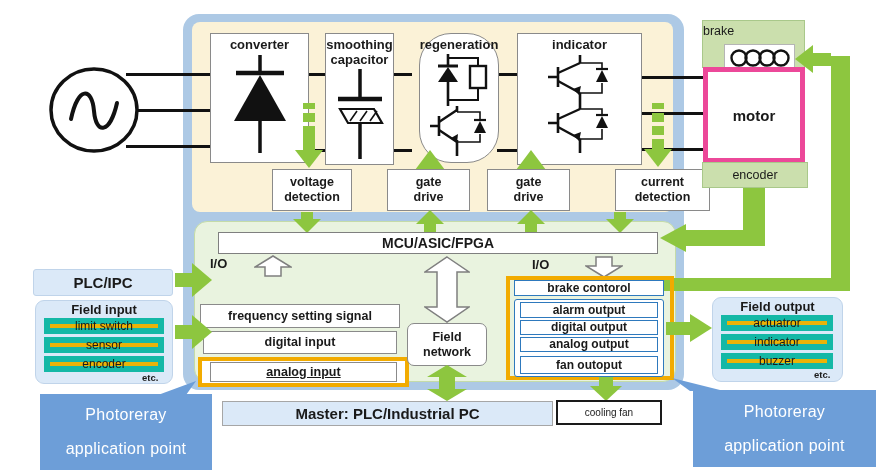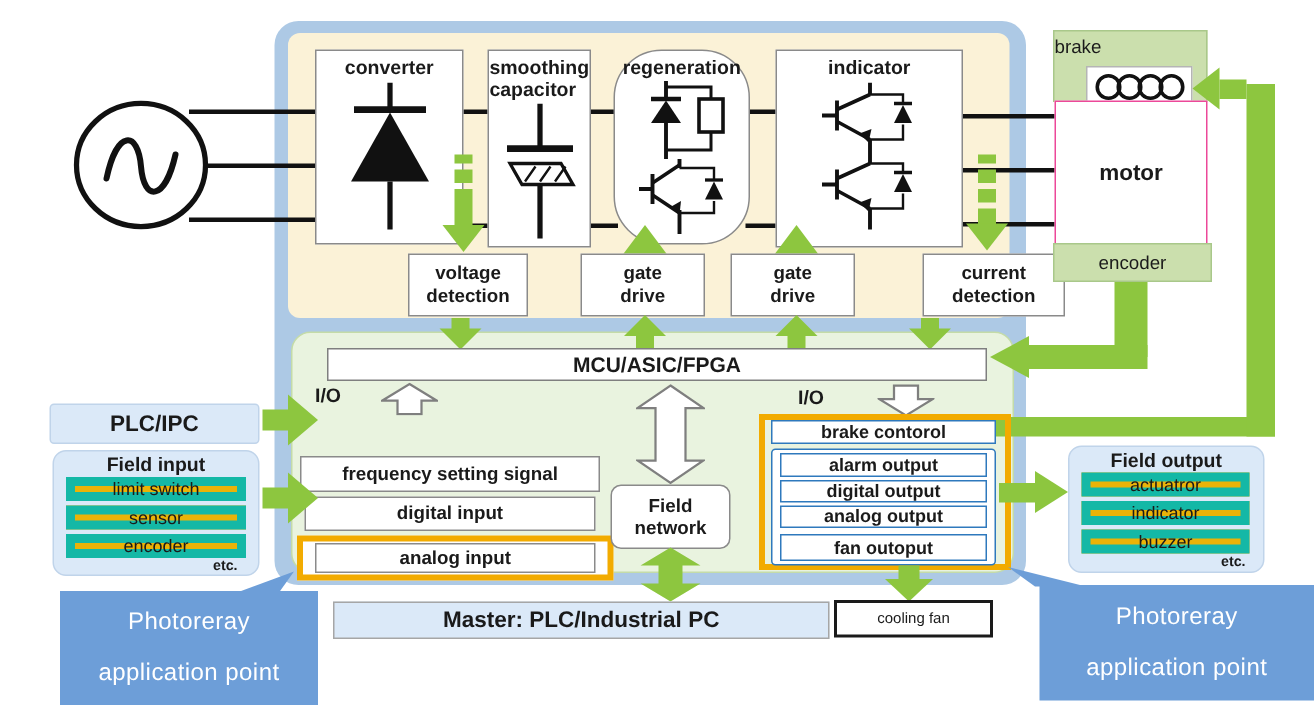--- a/index.html
+++ b/index.html
@@ -11,21 +11,21 @@
        display:flex;align-items:center;justify-content:center;text-align:center;
        font-weight:bold;line-height:1.2;}
   .bluebox{border:1.6px solid #2e79bd;}
   .palepanel{position:absolute;box-sizing:border-box;background:#dbe9f8;border:1.5px solid #c0d4ea;border-radius:9px;}
   .sbox{position:absolute;box-sizing:border-box;background:#eab308;border:6px solid #14b8a6;
         display:flex;align-items:center;justify-content:center;font-size:12px;}
   .wire{position:absolute;background:#111;}
   .g{position:absolute;background:#8dc63f;}
   .tri{position:absolute;width:0;height:0;}
   .pre{white-space:pre-line;}
-  .blocklabel{font-weight:bold;font-size:13px;line-height:1.15;text-align:left;}
+  .blocklabel{font-weight:bold;font-size:13px;line-height:1.15;text-align:center;}
   .block{position:absolute;box-sizing:border-box;background:#fff;border:1.5px solid #8a8a8a;
          display:flex;flex-direction:column;align-items:center;padding-top:4px;}
   .callout{position:absolute;box-sizing:border-box;background:#6d9ed8;color:#fff;
            display:flex;align-items:center;justify-content:center;text-align:center;
            font-size:16px;line-height:2.1;letter-spacing:.3px;}
   .etc{position:absolute;font-size:9.5px;font-weight:bold;}
   svg{display:block;}
 </style>
 </head>
 <body>
@@ -69,21 +69,21 @@
 capacitor</div>
     <svg width="60" height="92" viewBox="0 0 60 92" style="margin-top:1px;">
       <path d="M30,0 V30" stroke="#111" stroke-width="3.5"></path>
       <path d="M8,30 H52" stroke="#111" stroke-width="4.5"></path>
       <polygon points="10,40 44,40 52,54 18,54" fill="none" stroke="#111" stroke-width="2.2"></polygon>
       <path d="M20,52 L27,42 M30,52 L37,42 M40,52 L47,42" stroke="#111" stroke-width="1.6"></path>
       <path d="M30,54 V90" stroke="#111" stroke-width="3.5"></path>
     </svg>
   </div>
 
-  <div class="block" style="left:409px;top:33px;width:91px;height:130px;border-radius:32px;">
+  <div class="block" style="left:419px;top:33px;width:80px;height:130px;border-radius:32px;">
     <div class="blocklabel">regeneration</div>
     <svg width="70" height="104" viewBox="0 0 70 104" style="margin-top:1px;">
       <path d="M24,0 V12" stroke="#111" stroke-width="2.6"></path>
       <path d="M14,12 H34" stroke="#111" stroke-width="3"></path>
       <polygon points="24,13 14,28 34,28" fill="#111"></polygon>
       <path d="M24,28 V52" stroke="#111" stroke-width="2.6"></path>
       <path d="M24,4 H54 V12 M54,34 V46 H24" fill="none" stroke="#111" stroke-width="2"></path>
       <rect x="46" y="12" width="16" height="22" fill="none" stroke="#111" stroke-width="2.4"></rect>
       <path d="M6,72 H15 M15,62 V82" stroke="#111" stroke-width="2.6"></path>
       <path d="M15,68 L33,56 M15,76 L33,88" stroke="#111" stroke-width="2.4"></path>
@@ -160,21 +160,21 @@
     <div style="font-size:12.5px;margin-top:3px;">brake</div>
   </div>
   <div class="panel" style="left:724px;top:44px;width:71px;height:27px;background:#fff;border:1px solid #b5b5b5;display:flex;align-items:center;justify-content:center;">
     <svg width="64" height="22" viewBox="0 0 64 22">
       <circle cx="11" cy="11" r="7.5" fill="none" stroke="#111" stroke-width="2.4"></circle>
       <circle cx="25" cy="11" r="7.5" fill="none" stroke="#111" stroke-width="2.4"></circle>
       <circle cx="39" cy="11" r="7.5" fill="none" stroke="#111" stroke-width="2.4"></circle>
       <circle cx="53" cy="11" r="7.5" fill="none" stroke="#111" stroke-width="2.4"></circle>
     </svg>
   </div>
-  <div class="panel" style="left:703px;top:67px;width:102px;height:96px;background:#fff;border:1px solid #ec4899;display:flex;align-items:center;justify-content:center;">
+  <div class="panel" style="left:703px;top:67px;width:102px;height:96px;background:#fff;border:5px solid #ec4899;display:flex;align-items:center;justify-content:center;">
     <span style="font-weight:bold;font-size:15px;">motor</span>
   </div>
   <div class="panel" style="left:702px;top:162px;width:106px;height:26px;background:#cbdfad;border:1px solid #a9c88a;display:flex;align-items:center;justify-content:center;">
     <span style="font-size:12.5px;">encoder</span>
   </div>
 
   <div class="g" style="left:662px;top:278px;width:188px;height:13px;"></div>
   <div class="g" style="left:831px;top:56px;width:19px;height:235px;"></div>
   <div class="g" style="left:813px;top:53px;width:18px;height:13px;"></div>
   <div class="tri" style="left:795px;top:45px;border-top:14px solid transparent;border-bottom:14px solid transparent;border-right:18px solid #8dc63f;"></div>
@@ -184,21 +184,21 @@
     <polygon points="19,1 37,12 27,12 27,21 11,21 11,12 1,12" fill="#fff" stroke="#7f7f7f" stroke-width="1.5"></polygon>
   </svg>
   <div class="abs" style="left:532px;top:257px;font-weight:bold;font-size:13px;">I/O</div>
   <svg class="abs" style="left:585px;top:256px;" width="38" height="22" viewBox="0 0 38 22">
     <polygon points="1,10 11,10 11,1 27,1 27,10 37,10 19,21" fill="#fff" stroke="#7f7f7f" stroke-width="1.5"></polygon>
   </svg>
 
   <div class="box" style="left:200px;top:304px;width:200px;height:24px;font-size:12.5px;">frequency setting signal</div>
   <div class="box" style="left:203px;top:331px;width:194px;height:23px;font-size:12.5px;">digital input</div>
   <div class="panel" style="left:198px;top:357px;width:211px;height:30px;border:4px solid #f2ab00;background:#fefefe;"></div>
-  <div class="box" style="left:210px;top:362px;width:187px;height:20px;font-size:12.5px;">analog input</div>
+  <div class="box" style="left:210px;top:362px;width:187px;height:20px;font-size:12.5px;text-decoration:underline;">analog input</div>
 
   <svg class="abs" style="left:424px;top:256px;" width="46" height="67" viewBox="0 0 46 67">
     <polygon points="23,1 45,16 33,16 33,51 45,51 23,66 1,51 13,51 13,16 1,16" fill="#fff" stroke="#7f7f7f" stroke-width="1.5"></polygon>
   </svg>
   <div class="box pre" style="left:407px;top:323px;width:80px;height:43px;font-size:12.5px;border-radius:7px;">Field
 network</div>
   <svg class="abs" style="left:426px;top:364px;" width="42" height="38" viewBox="0 0 42 38">
     <polygon points="21,1 41,13 29,13 29,25 41,25 21,37 1,25 13,25 13,13 1,13" fill="#8dc63f"></polygon>
   </svg>
 

